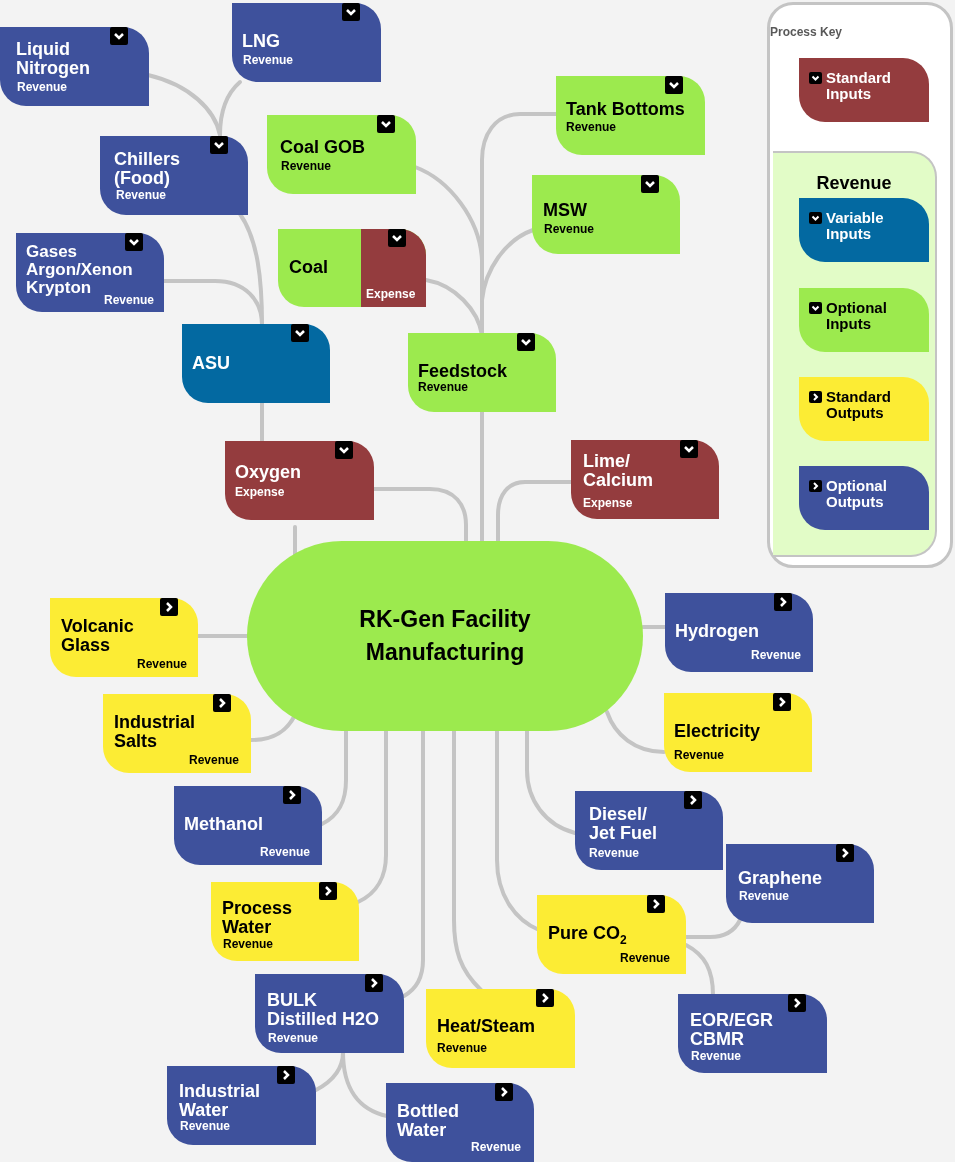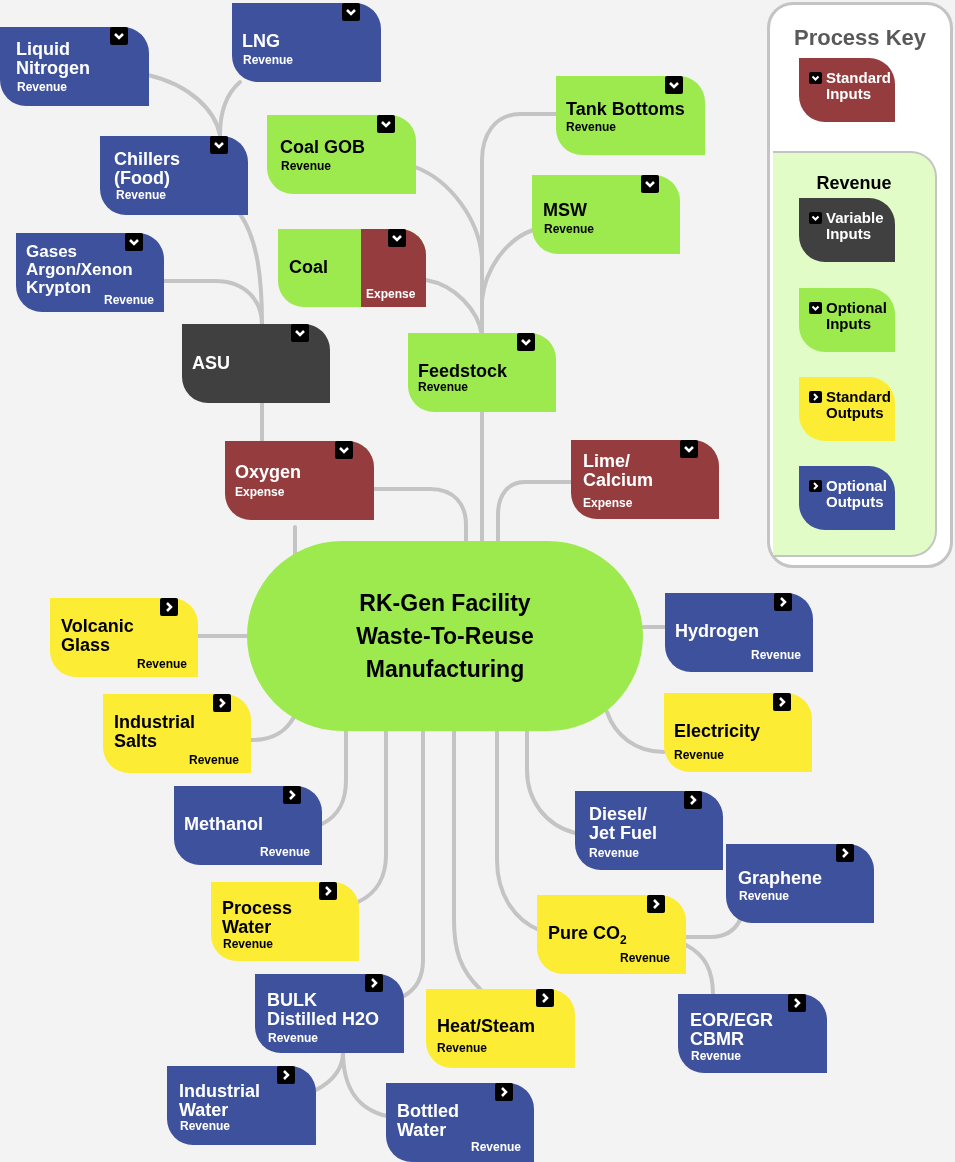--- a/index.html
+++ b/index.html
@@ -7,33 +7,33 @@
          font-family:"Liberation Sans", "DejaVu Sans", sans-serif; }
   #links { position:absolute; left:0; top:0; width:955px; height:1162px; }
   #links path { fill:none; stroke:#c4c4c4; stroke-width:4; stroke-linecap:round; }
   .node { position:absolute; box-sizing:border-box; border-radius:0 26px 0 26px; padding:0 0 0 14px; }
   .node .title { position:absolute; font-weight:bold; font-size:18px; line-height:19px; }
   .node .sub { position:absolute; font-weight:bold; font-size:12px; line-height:13px; }
   .node .toggle { position:absolute; width:18px; height:18px; background:#000; border-radius:2px; top:0; }
   .toggle svg { width:18px; height:18px; display:block; }
   .c-blue { background:#3e519c; color:#fff; }
   .c-lime { background:#9cea4e; color:#000; }
-  .c-dgreen { background:#404040; color:#fff; }
+  .c-dgreen { background:#0369a1; color:#fff; }
   .c-red { background:#943c3e; color:#fff; }
   .c-yellow { background:#fcec34; color:#000; }
   .hub { position:absolute; left:247px; top:541px; width:396px; height:190px; border-radius:95px; background:#9cea4e;
          display:flex; align-items:center; justify-content:center; text-align:center; }
   .hub .hub-text { font-weight:bold; font-size:23px; line-height:33px; color:#000; }
   .key { position:absolute; left:767px; top:2px; width:186px; height:566px; background:#fff; border:3px solid #c4c4c4;
          border-radius:26px; box-sizing:border-box; }
-  .key-title { position:absolute; left:0; width:100%; top:20px; text-align:center; font-weight:bold; font-size:22px; color:#595959; }
+  .key-title { position:absolute; left:0; width:100%; top:20px; text-align:left; font-weight:bold; font-size:12px; color:#595959; }
   .key-rev { position:absolute; left:3px; top:146px; width:164px; height:406px; background:#e2fcc7; border:2px solid #c4c4c4;
              border-left:none; border-radius:0 26px 26px 0; box-sizing:border-box; }
   .key-rev-title { position:absolute; left:0; width:100%; top:20px; text-align:center; font-weight:bold; font-size:18px; color:#000; }
-  .key-item { position:absolute; width:96px; height:64px; border-radius:0 26px 0 26px; box-sizing:border-box; }
+  .key-item { position:absolute; width:130px; height:64px; border-radius:0 26px 0 26px; box-sizing:border-box; }
   .key-item .ki-icon { position:absolute; left:10px; top:14px; width:13px; height:12px; background:#000; border-radius:2px; }
   .ki-icon svg { width:13px; height:12px; display:block; }
   .key-item .ki-label { position:absolute; left:27px; top:12px; font-weight:bold; font-size:15px; line-height:16px; }
   .coal-split { position:absolute; left:361px; top:229px; width:65px; height:78px; background:#943c3e; border-radius:0 26px 0 0; }
 </style>
 </head>
 <body>
 
 <svg id="links" viewBox="0 0 955 1162">
 
@@ -190,21 +190,20 @@
   <div class="toggle" style="left: 109px; top: 0px;">
       <svg viewBox="0 0 18 18">
         <path d="M5 7 L9 11 L13 7" stroke="#fff" stroke-width="2.5" fill="none"></path>
       </svg>
     </div>
 </div>
 
 <div class="hub">
   <div class="hub-text">
     <div>RK-Gen Facility</div>
-    <div>Waste-To-Reuse</div>
     <div>Manufacturing</div>
   </div>
 </div>
 
 <div class="node c-yellow" style="left:50px;top:598px;width:148px;height:79px;">
   <div class="title" style="left:11px;top:19px;white-space:pre-line;">Volcanic
 Glass</div>
   <div class="sub" style="left:87px;top:60px;">Revenue</div>
   <div class="toggle" style="left: 110px; top: 0px;">
       <svg viewBox="0 0 18 18">

